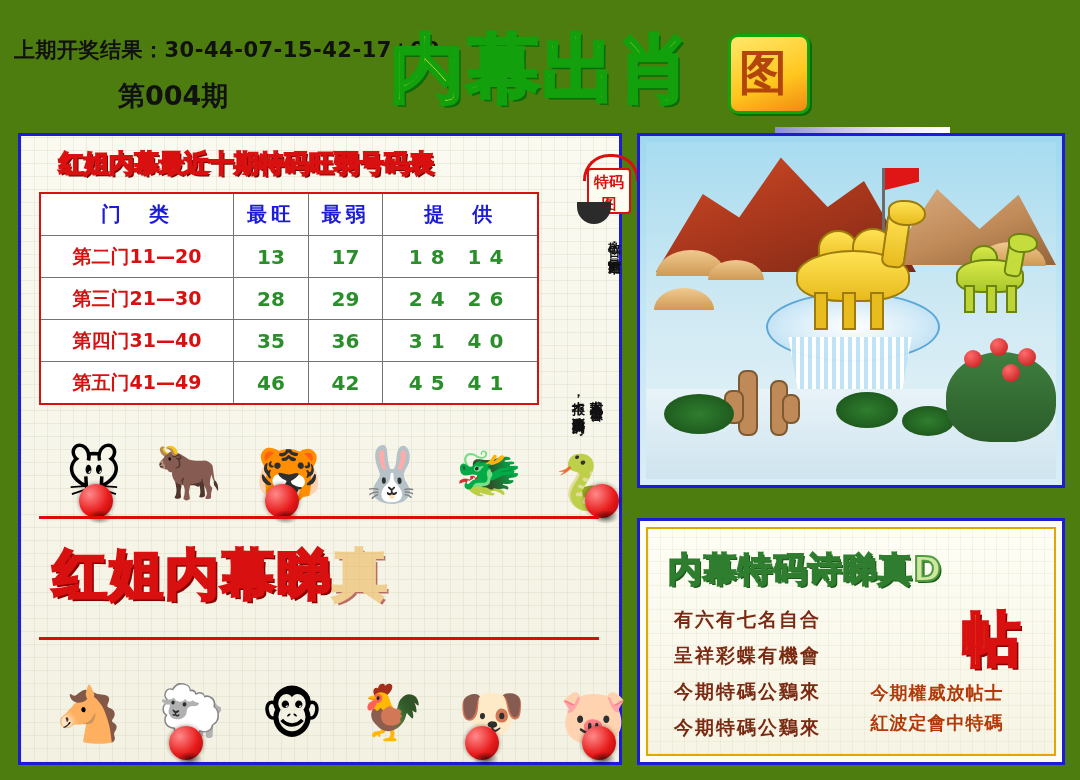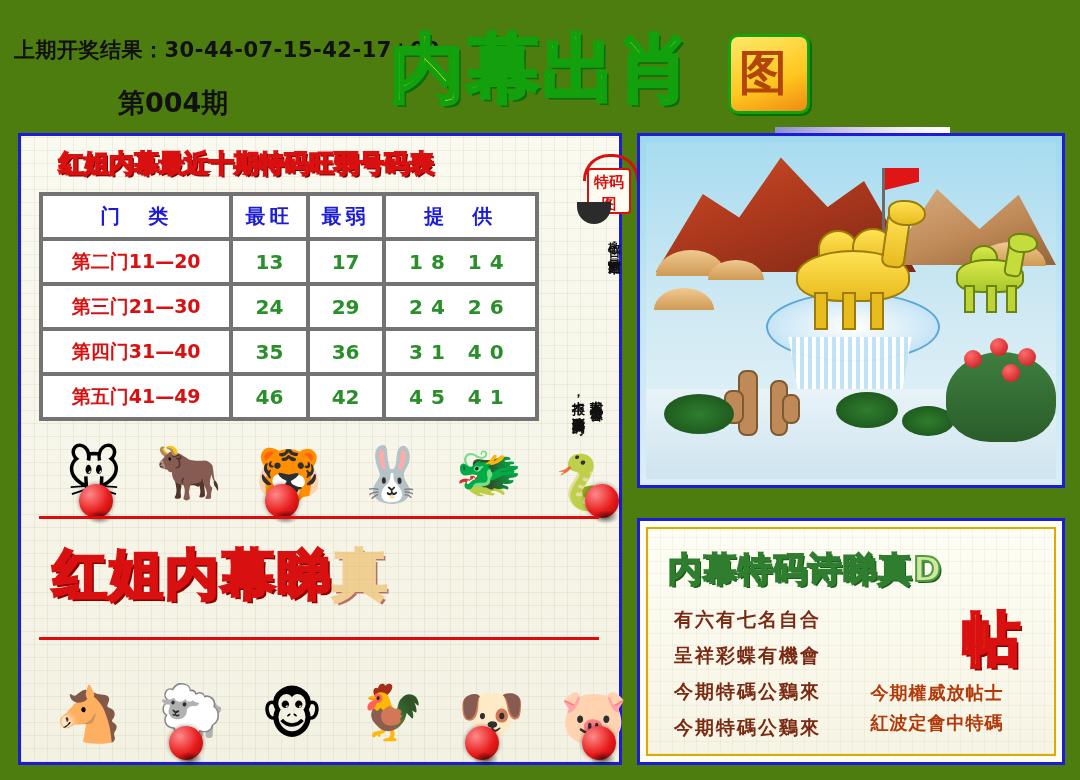--- a/index.html
+++ b/index.html
@@ -27,21 +27,21 @@
     left: 14px; top: 36px;
     font-size: 21px;
     font-weight: bold;
     color: #111;
     letter-spacing: 0.5px;
     white-space: nowrap;
     font-family: "DejaVu Sans", "Liberation Sans", sans-serif;
   }
   .issue-no {
     position: absolute;
-    left: 118px; top: 85px;
+    left: 118px; top: 78px;
     font-size: 27px;
     font-weight: bold;
     color: #111;
     white-space: nowrap;
   }
 
   
   .title-wrap {
     position: absolute;
     left: 390px; top: 22px;
@@ -114,21 +114,21 @@
 
   table.stats {
     position: absolute;
     left: 18px; top: 56px;
     width: 500px;
     border-collapse: collapse;
     background: #ffffff;
     border: 2px solid #d81010;
   }
   table.stats th, table.stats td {
-    border: 4px solid #737373;
+    border: 1px solid #737373;
     height: 39px;
     text-align: center;
     font-size: 19px;
     font-weight: bold;
     color: #1b4fd8;
     font-family: "DejaVu Sans", "Liberation Sans", sans-serif;
   }
   table.stats th { color: #1b1bd8; font-size: 20px; letter-spacing: 4px;}
   table.stats td.rowhead { color: #d81010; font-size: 19px; letter-spacing: 0px;}
   table.stats td.num { color: #2a8f2a; font-size: 20px; }
@@ -469,21 +469,21 @@
       </thead>
       <tbody>
         <tr>
           <td class="rowhead">第二门11—20</td>
           <td class="num">13</td>
           <td class="num">17</td>
           <td class="provide">18  14</td>
         </tr>
         <tr>
           <td class="rowhead">第三门21—30</td>
-          <td class="num">24</td>
+          <td class="num">28</td>
           <td class="num">29</td>
           <td class="provide">24  26</td>
         </tr>
         <tr>
           <td class="rowhead">第四门31—40</td>
           <td class="num">35</td>
           <td class="num">36</td>
           <td class="provide">31  40</td>
         </tr>
         <tr>

